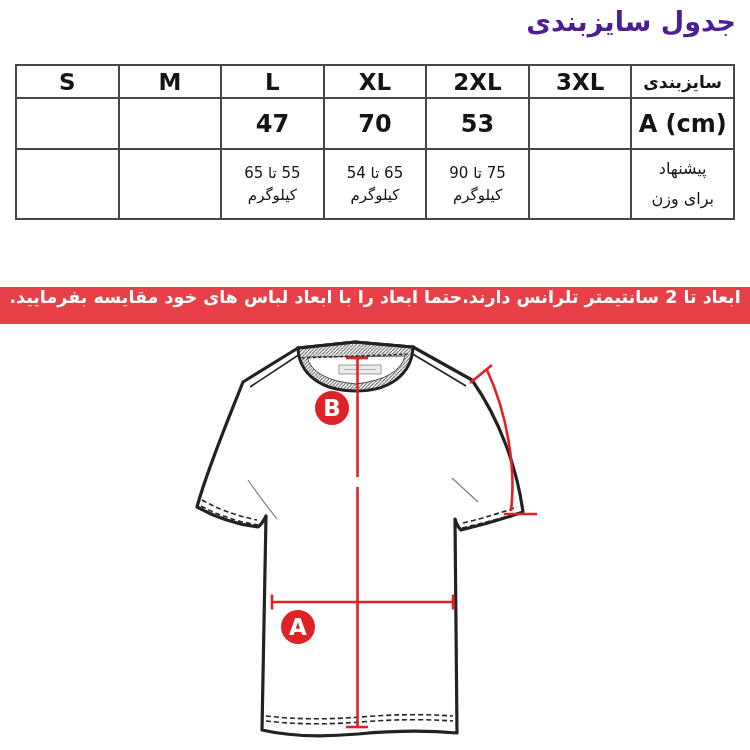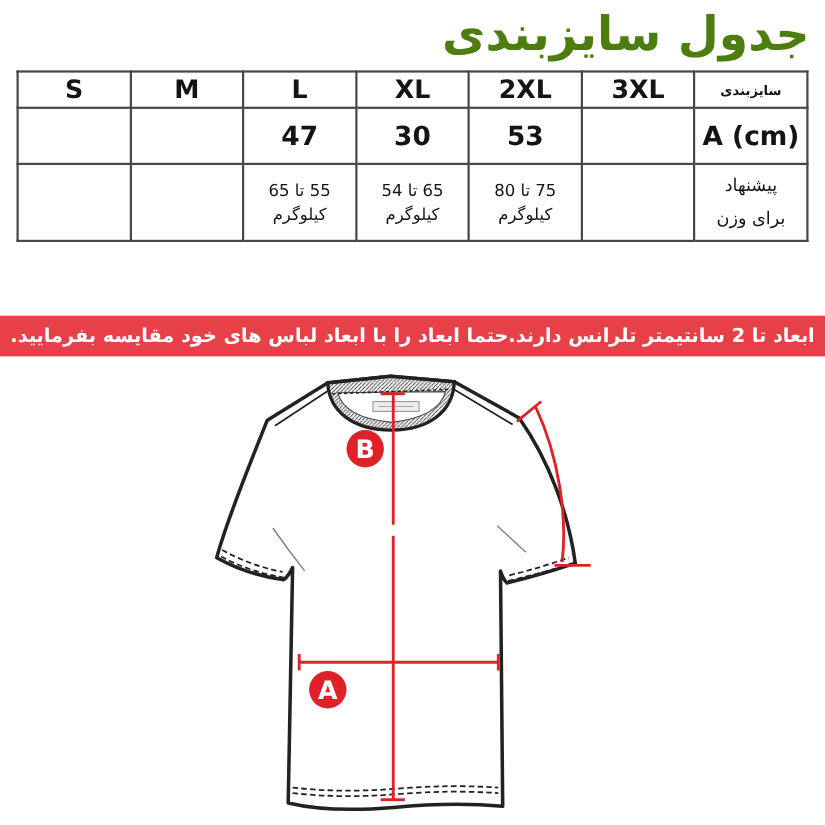--- a/index.html
+++ b/index.html
@@ -9,46 +9,46 @@
     --banner-fg:#ffffff;
   }
   *{margin:0;padding:0;box-sizing:border-box}
   html,body{background:#fff}
   body{
     width:750px;height:750px;position:relative;overflow:hidden;
     font-family:"DejaVu Sans", sans-serif;color:#111;
   }
   .page-title{
     position:absolute;top:6px;right:14px;direction:rtl;
-    font-size:43px;font-weight:800;letter-spacing:-1px;color:#4d7c0f;
+    font-size:27px;font-weight:800;letter-spacing:-1px;color:#4c1d95;
   }
   table.size-table{
     position:absolute;top:64px;left:15px;width:720px;
     border-collapse:collapse;table-layout:fixed;direction:ltr;
     color:#141414;
   }
   table.size-table td{
     border:2px solid #474747;text-align:center;vertical-align:middle;
     overflow:hidden;
   }
   tr.hdr td{height:33px;font-size:23px;font-weight:bold}
-  tr.hdr td.fa-hdr{font-size:12px;font-weight:600;direction:rtl}
+  tr.hdr td.fa-hdr{font-size:17px;font-weight:600;direction:rtl}
   tr.vals td{height:51px;font-size:24px;font-weight:bold}
   td.lbl-latin{font-size:19px;font-weight:400}
   td.lbl-fa{font-size:16px;font-weight:400;direction:rtl}
   tr.weight td{height:70px}
   td.weight-cell{
     font-size:15px;font-weight:normal;direction:rtl;
     white-space:pre-line;line-height:1.5;
   }
   td.lbl-fa.multiline{white-space:pre-line;line-height:1.9}
   .banner{
     position:absolute;top:287px;left:0;width:750px;height:37px;
     background:var(--banner-bg);color:var(--banner-fg);
-    display:flex;align-items:center;justify-content:center;
+    display:flex;align-items:flex-start;justify-content:center;
     direction:rtl;font-size:17.5px;font-weight:bold;
   }
   .diagram-wrap{position:absolute;top:330px;left:0;width:750px;height:420px}
   .outline-path{fill:#ffffff;stroke:var(--outline);stroke-width:3.2;stroke-linejoin:round}
   .collar-band{fill:url(#hatch);stroke:var(--outline);stroke-width:3}
   .collar-inner{fill:#ffffff;stroke:#4a4a4a;stroke-width:1}
   .seam-thin{fill:none;stroke:var(--outline);stroke-width:1.6}
   .stitch-dash{fill:none;stroke:var(--outline);stroke-width:1.6;stroke-dasharray:5 3}
   .collar-stitch{fill:none;stroke:var(--outline);stroke-width:1.4;stroke-dasharray:3 2.4}
   .crease{fill:none;stroke:#7d7d7d;stroke-width:1.2}
@@ -74,33 +74,33 @@
       <td>L</td>
       <td>XL</td>
       <td>2XL</td>
       <td>3XL</td>
       <td class="fa-hdr">سایزبندی</td>
     </tr>
     <tr class="vals">
       <td></td>
       <td></td>
       <td>47</td>
-      <td>30</td>
+      <td>70</td>
       <td>53</td>
       <td></td>
       <td class="lbl-latin">A (cm)</td>
     </tr>
     <tr class="weight">
       <td></td>
       <td></td>
       <td class="weight-cell">55 تا 65
 کیلوگرم</td>
       <td class="weight-cell">65 تا 54
 کیلوگرم</td>
-      <td class="weight-cell">75 تا 80
+      <td class="weight-cell">75 تا 90
 کیلوگرم</td>
       <td></td>
       <td class="lbl-fa multiline">پیشنهاد
 برای وزن</td>
     </tr>
   </tbody>
 </table>
 
 <div class="banner">
   <span>ابعاد تا 2 سانتیمتر تلرانس دارند.حتما ابعاد را با ابعاد لباس های خود مقایسه بفرمایید.</span>

